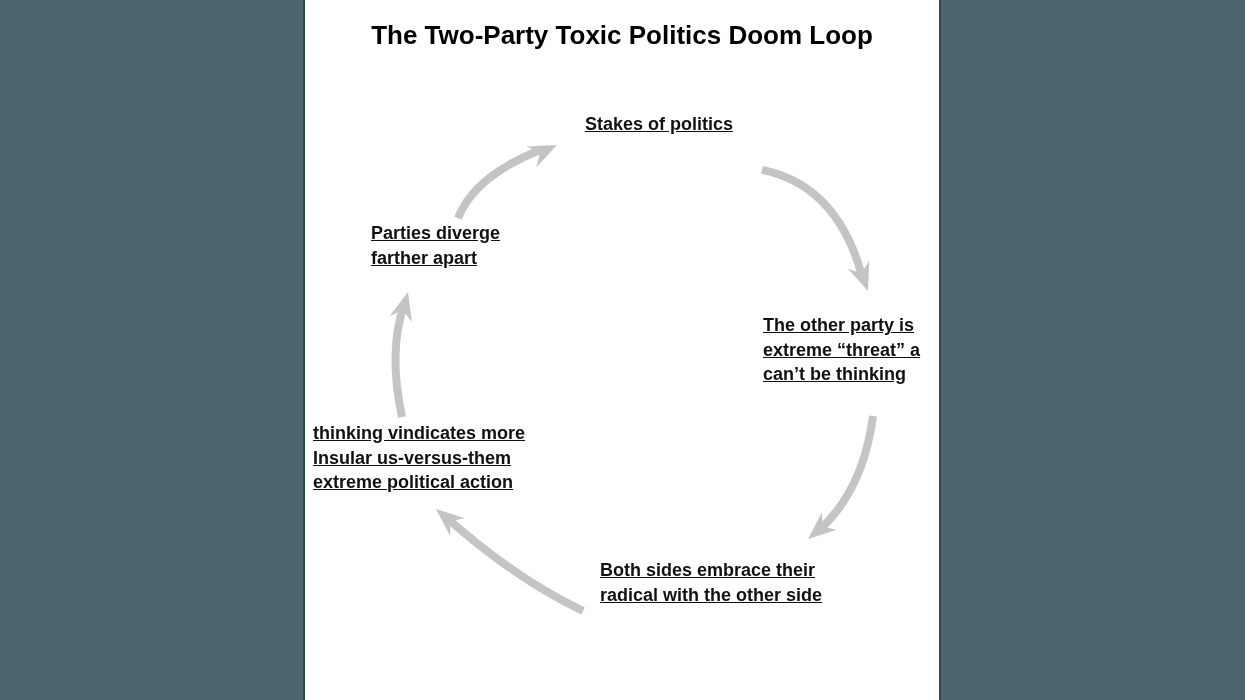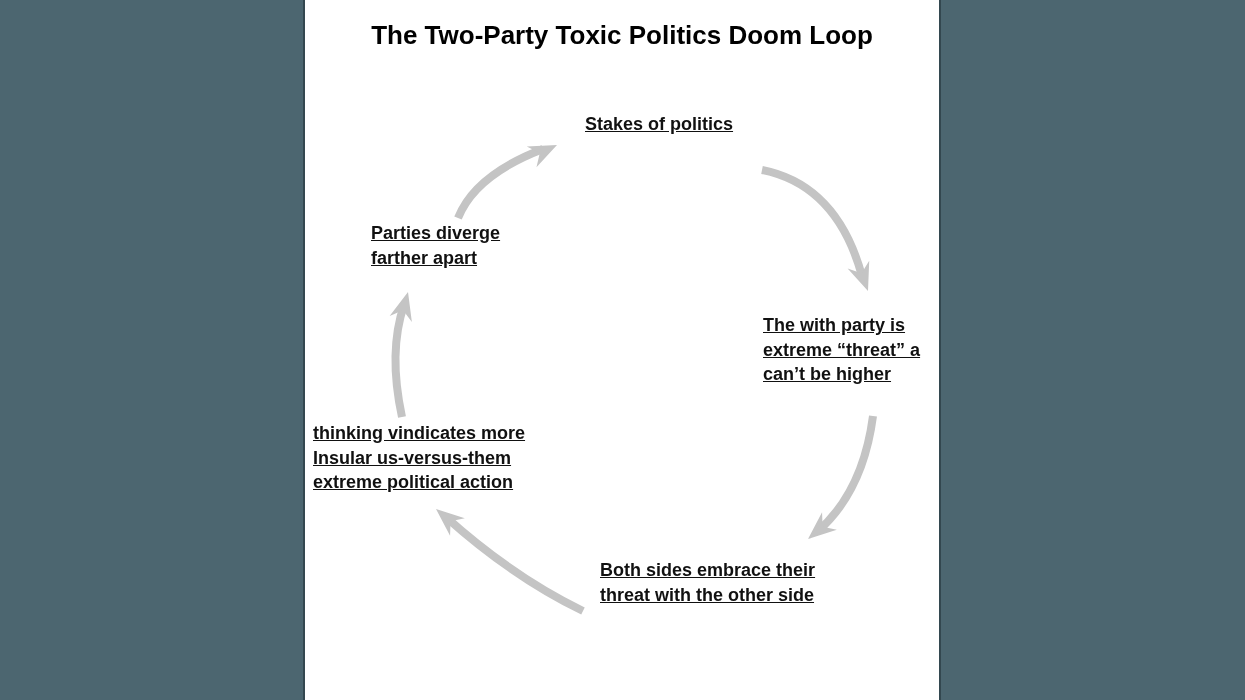--- a/index.html
+++ b/index.html
@@ -93,28 +93,28 @@
           <path class="arrow-shaft" d="M97,417 Q83,352 99,305"></path>
           <path class="arrow-head" d="M0,0 L-28,-11.5 L-19,0 L-28,11.5 Z" transform="translate(103,292) rotate(-75)"></path>
         </g>
       </svg>
 
       <div class="node node-stakes">
         <span>Stakes of politics</span>
       </div>
 
       <div class="node node-other">
-        <span>The with party is</span>
+        <span>The other party is</span>
         <span>extreme “threat” a</span>
-        <span>can’t be higher</span>
+        <span>can’t be thinking</span>
       </div>
 
       <div class="node node-both">
         <span>Both sides embrace their</span>
-        <span>threat with the other side</span>
+        <span>radical with the other side</span>
       </div>
 
       <div class="node node-insular">
         <span>thinking vindicates more</span>
         <span>Insular us-versus-them</span>
         <span>extreme political action</span>
       </div>
 
       <div class="node node-parties">
         <span>Parties diverge</span>

